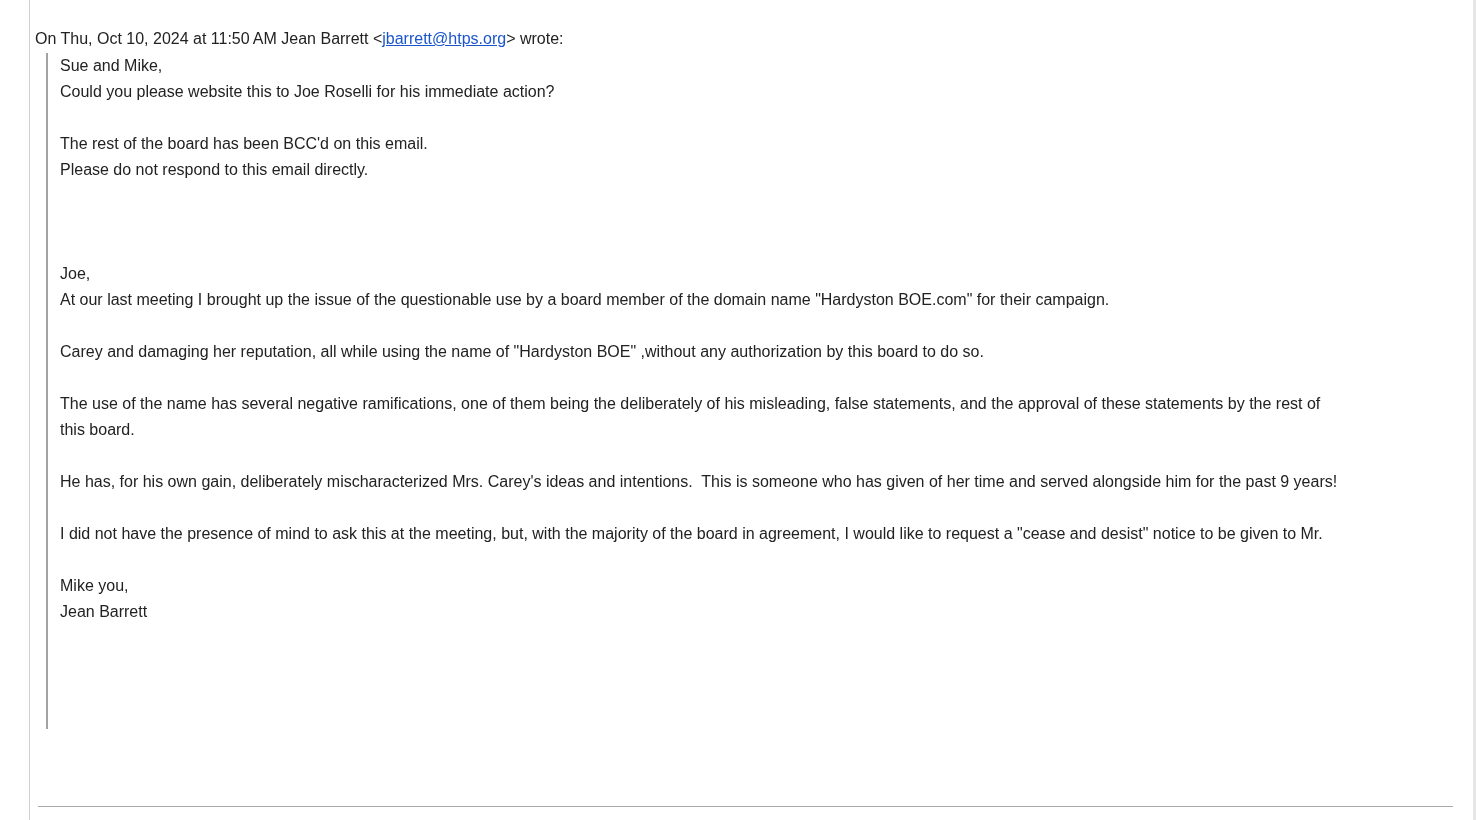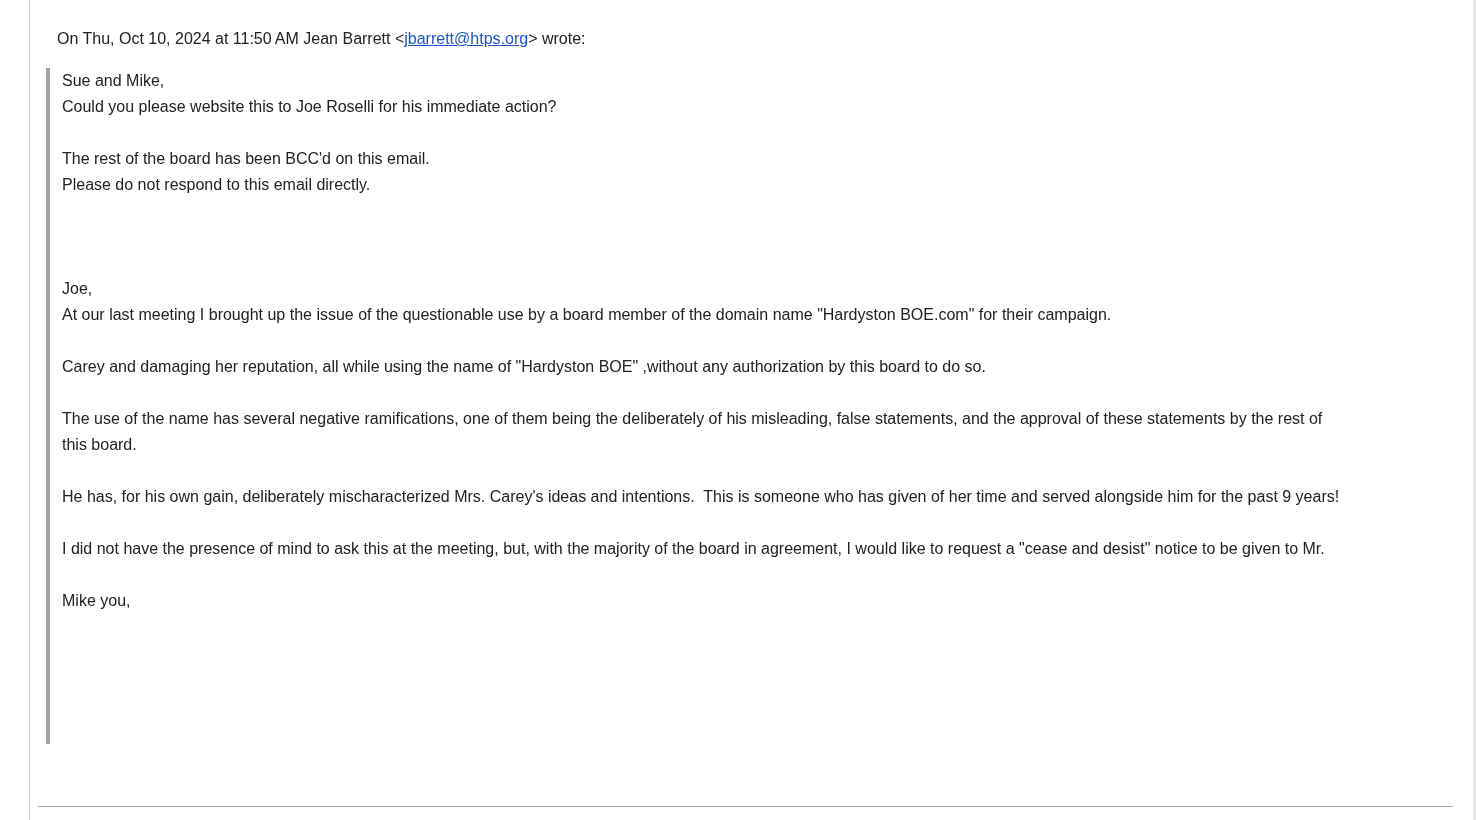--- a/index.html
+++ b/index.html
@@ -27,36 +27,36 @@
     .right-strip {
       position: absolute;
       right: 0;
       top: 0;
       width: 3px;
       height: 820px;
       background: #e6e6e6;
     }
     .attribution {
       position: absolute;
-      left: 57px;
+      left: 35px;
       top: 29px;
       line-height: 20px;
       white-space: nowrap;
     }
     .attribution a {
       color: #1a55cc;
       text-decoration: underline;
     }
     .quote {
       position: absolute;
       left: 46px;
-      top: 68px;
+      top: 53px;
       width: 1400px;
       height: 676px;
-      border-left: 4px solid #a3a3a3;
+      border-left: 2px solid #a3a3a3;
       padding-left: 12px;
     }
     .line {
       line-height: 26px;
       min-height: 26px;
       white-space: pre-wrap;
     }
     .gap {
       height: 26px;
     }
@@ -93,15 +93,16 @@
   <div class="line">Carey and damaging her reputation, all while using the name of "Hardyston BOE" ,without any authorization by this board to do so.</div>
   <div class="gap"></div>
   <div class="line">The use of the name has several negative ramifications, one of them being the deliberately of his misleading, false statements, and the approval of these statements by the rest of</div>
   <div class="line">this board.</div>
   <div class="gap"></div>
   <div class="line">He has, for his own gain, deliberately mischaracterized Mrs. Carey's ideas and intentions.  This is someone who has given of her time and served alongside him for the past 9 years!</div>
   <div class="gap"></div>
   <div class="line">I did not have the presence of mind to ask this at the meeting, but, with the majority of the board in agreement, I would like to request a "cease and desist" notice to be given to Mr.</div>
   <div class="gap"></div>
   <div class="line">Mike you,</div>
+  <div class="line">Jean Barrett</div>
 </div>
 
 <div class="divider"></div>
 
 </body></html>

